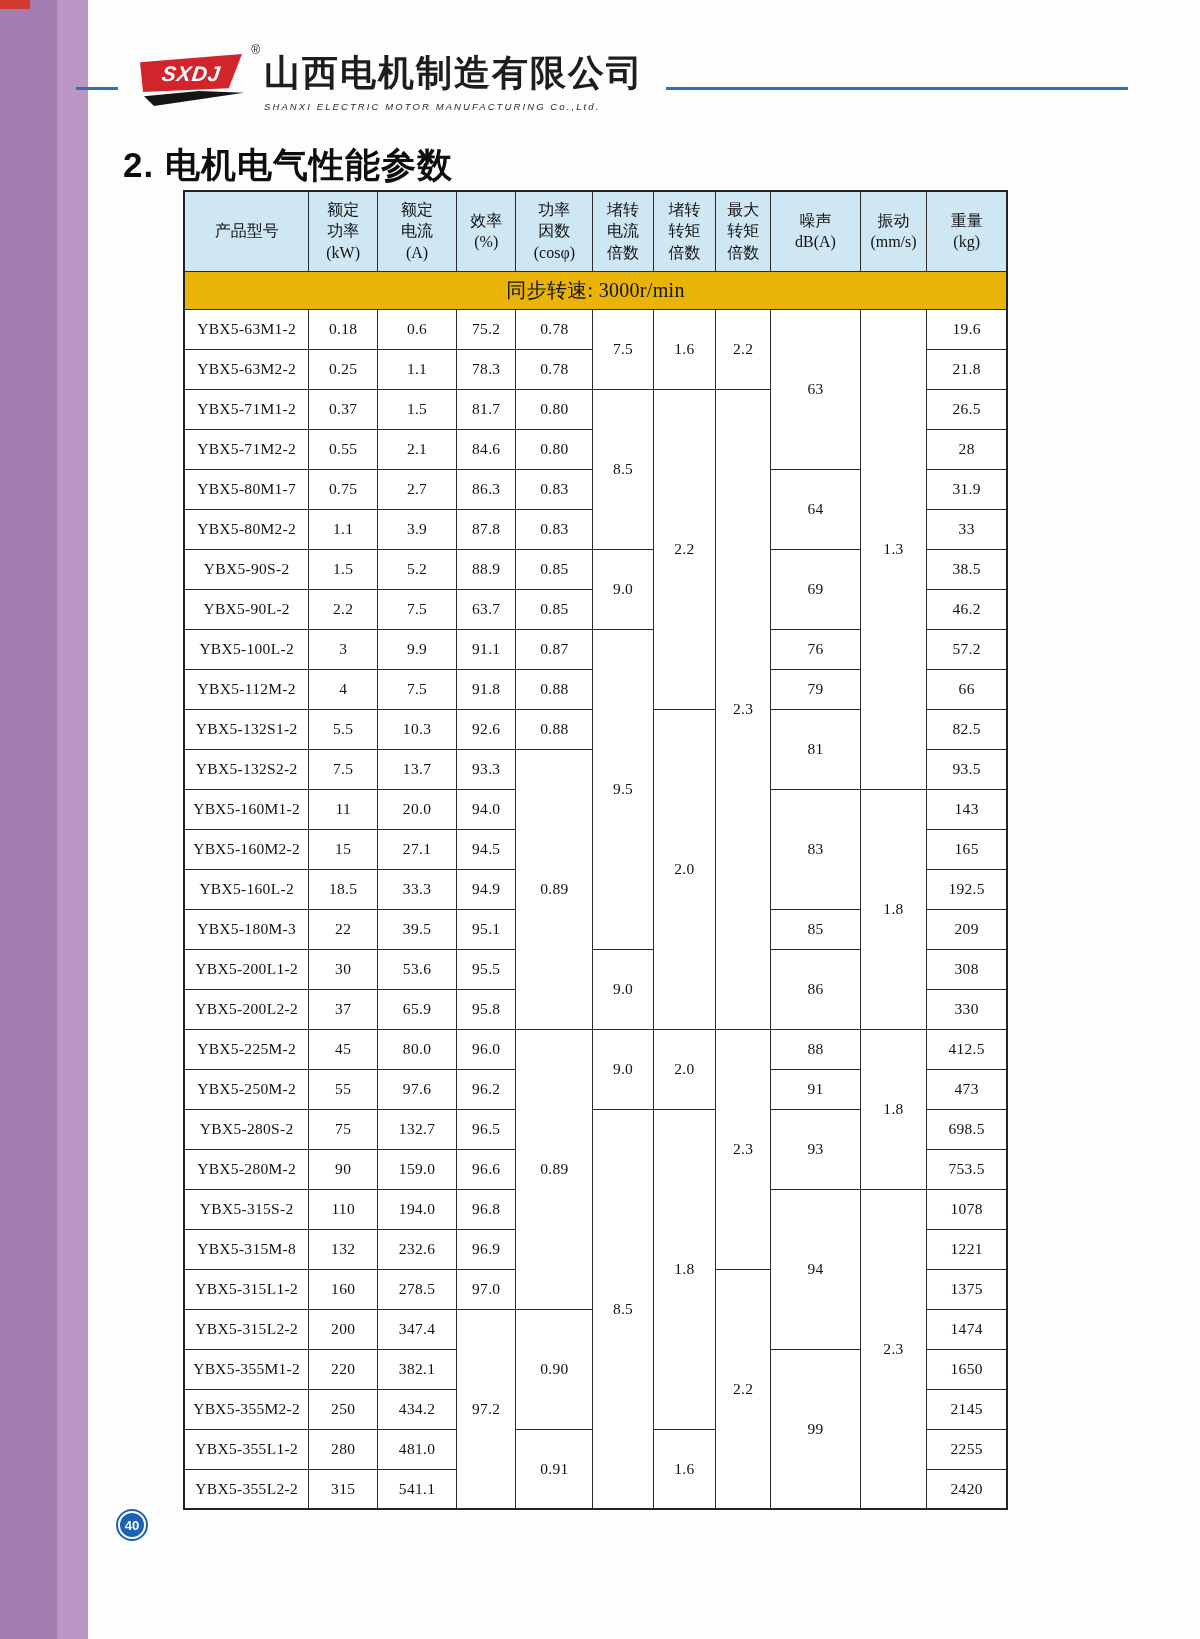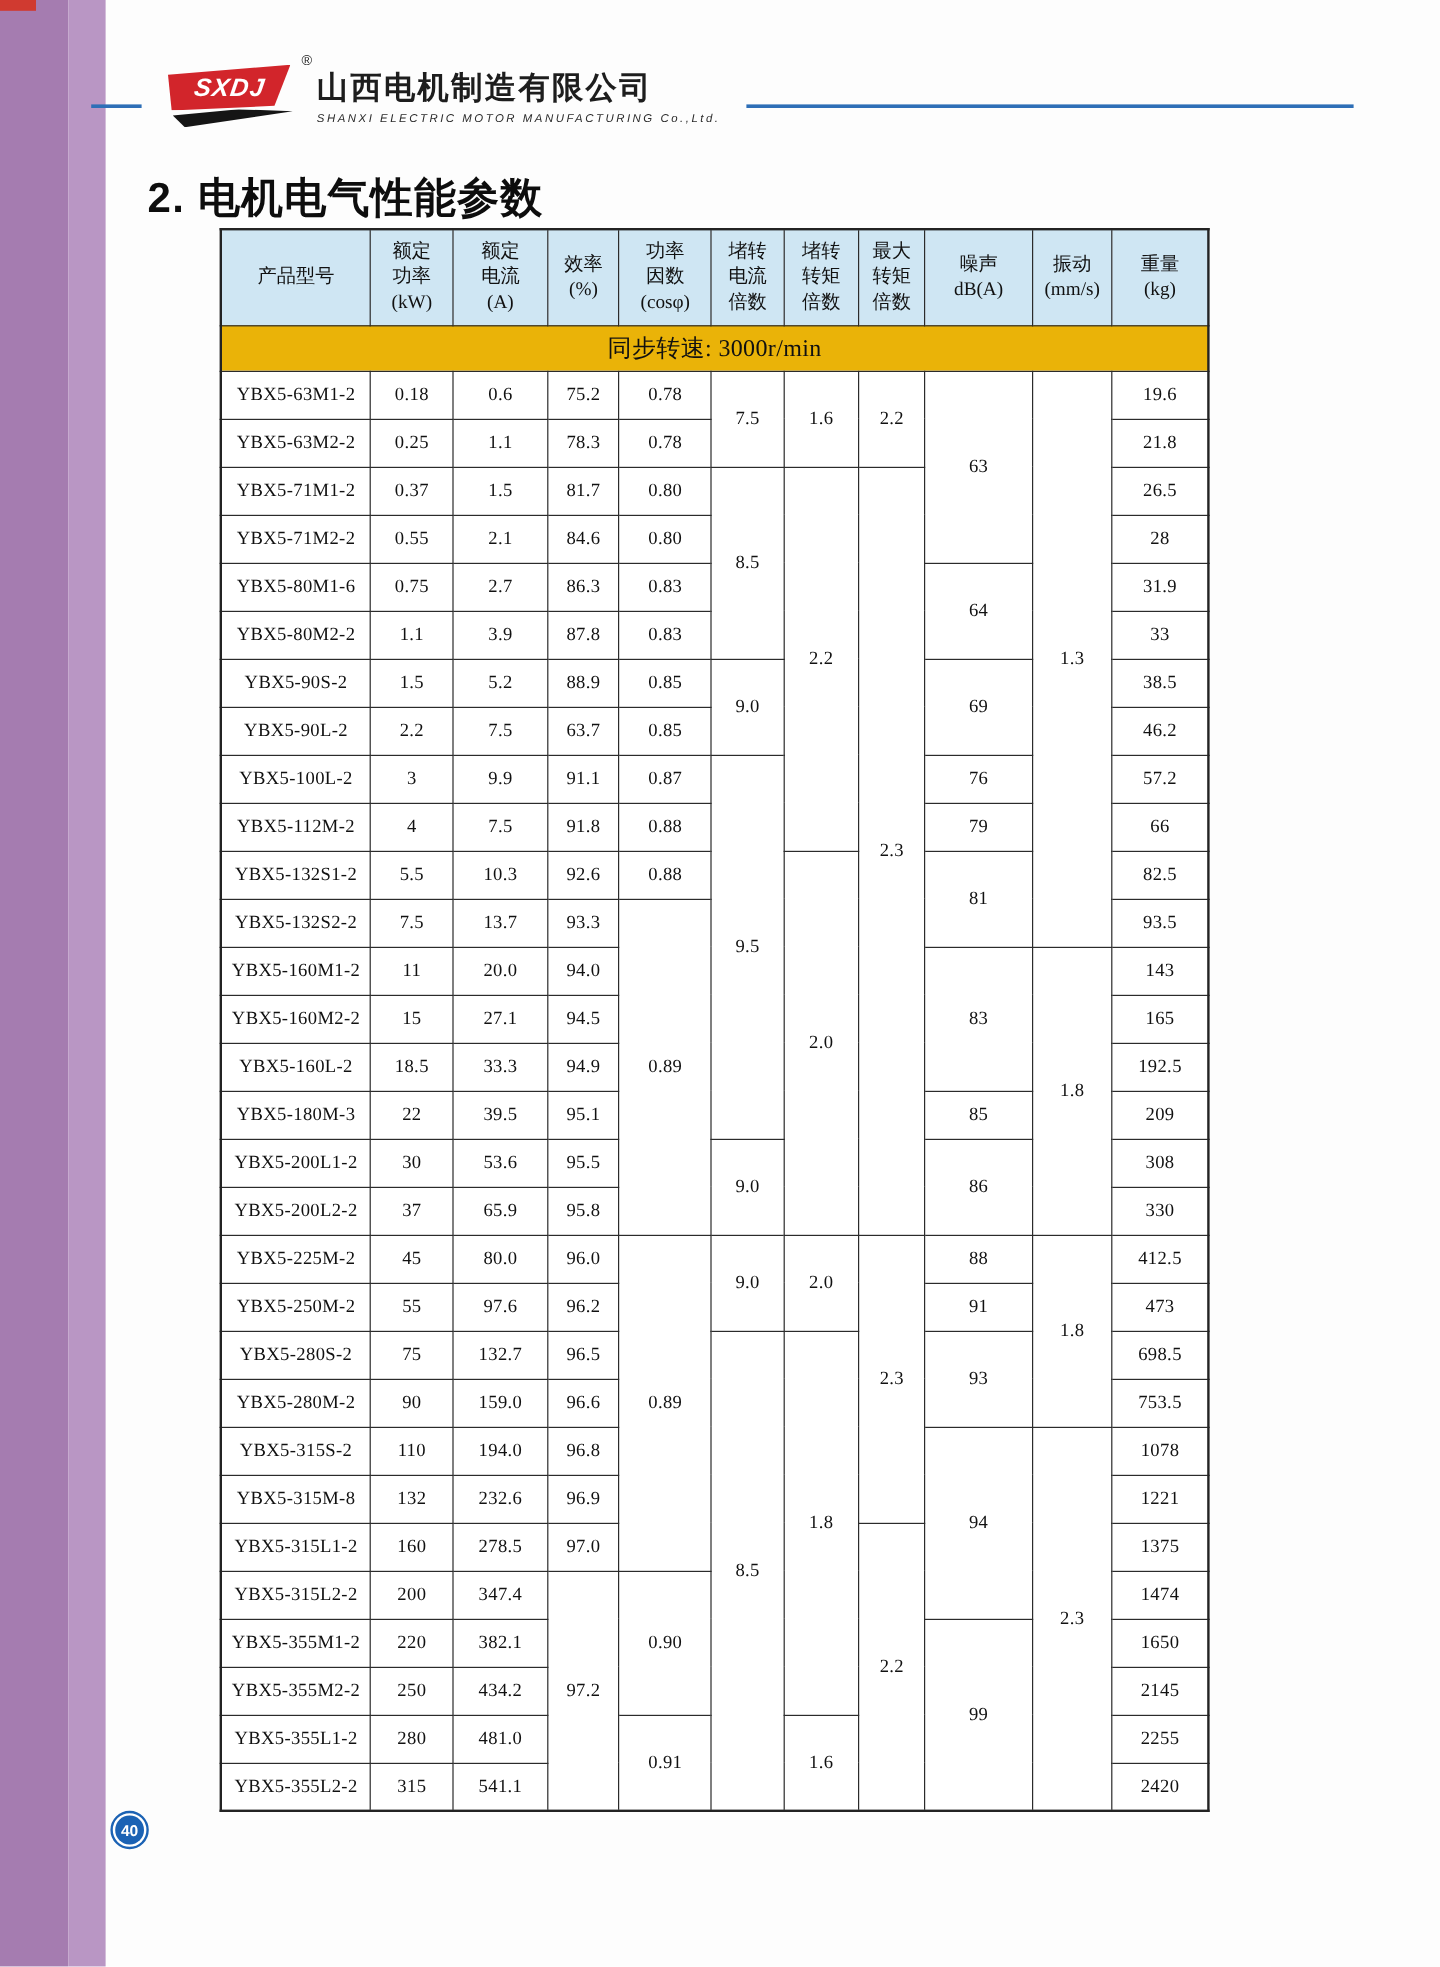--- a/index.html
+++ b/index.html
@@ -29,21 +29,21 @@
     font-family:"Liberation Sans","DejaVu Sans",sans-serif; transform:skewX(-8deg) translateY(1px);
   }
   .swoosh {
     position:absolute; left:4px; top:42px; width:100px; height:15px; background:#151515;
     clip-path:polygon(0% 35%, 10% 100%, 100% 12%, 55% 0%);
   }
   .reg { position:absolute; right:-12px; top:-6px; font-size:12px; color:#222;
          font-family:"Liberation Sans",sans-serif; }
   .company { display:flex; flex-direction:column; }
   .company-cn {
-    font-size:26px; font-weight:600; color:#1d1d1d; letter-spacing:2px;
+    font-size:36px; font-weight:600; color:#1d1d1d; letter-spacing:2px;
     font-family:"Liberation Sans","DejaVu Sans",sans-serif;
   }
   .company-en {
     font-size:9.5px; letter-spacing:2.1px; color:#2a2a2a; margin-top:3px;
     font-family:"Liberation Sans","DejaVu Sans",sans-serif;
     font-style:italic;
   }
 
   .title {
     position:absolute; left:123px; top:142px; font-size:35px; font-weight:bold; color:#0d0d0d;
@@ -57,21 +57,21 @@
   }
   .spec th, .spec td { border:1px solid #2b2b2b; vertical-align:middle; }
   .spec thead th {
     background:#cfe6f3; font-weight:normal; white-space:pre-line;
     height:80px; font-size:16px; line-height:1.35; padding:2px 0;
   }
   .spec .sync-row td { height:38px; font-size:20px; background:#eab308; }
   .spec tbody td { height:40px; font-size:15.5px; background:#fff; letter-spacing:0.3px; }
 
   .page-badge {
-    position:absolute; left:92px; top:1509px; width:32px; height:32px;
+    position:absolute; left:116px; top:1509px; width:32px; height:32px;
     border:2px solid #1b62b4; border-radius:50%;
     display:flex; align-items:center; justify-content:center; background:#fff;
   }
   .page-badge .inner {
     width:24px; height:24px; border-radius:50%; background:#1b62b4;
     color:#fff; font-size:13px; font-weight:bold; display:flex; align-items:center; justify-content:center;
     font-family:"Liberation Sans",sans-serif;
   }
 </style>
 </head>
@@ -185,21 +185,21 @@
       </tr>
       <tr>
         <td>YBX5-71M2-2</td>
         <td>0.55</td>
         <td>2.1</td>
         <td>84.6</td>
         <td>0.80</td>
         <td>28</td>
       </tr>
       <tr>
-        <td>YBX5-80M1-6</td>
+        <td>YBX5-80M1-7</td>
         <td>0.75</td>
         <td>2.7</td>
         <td>86.3</td>
         <td>0.83</td>
         <td rowspan="2">64</td>
         <td>31.9</td>
       </tr>
       <tr>
         <td>YBX5-80M2-2</td>
         <td>1.1</td>

